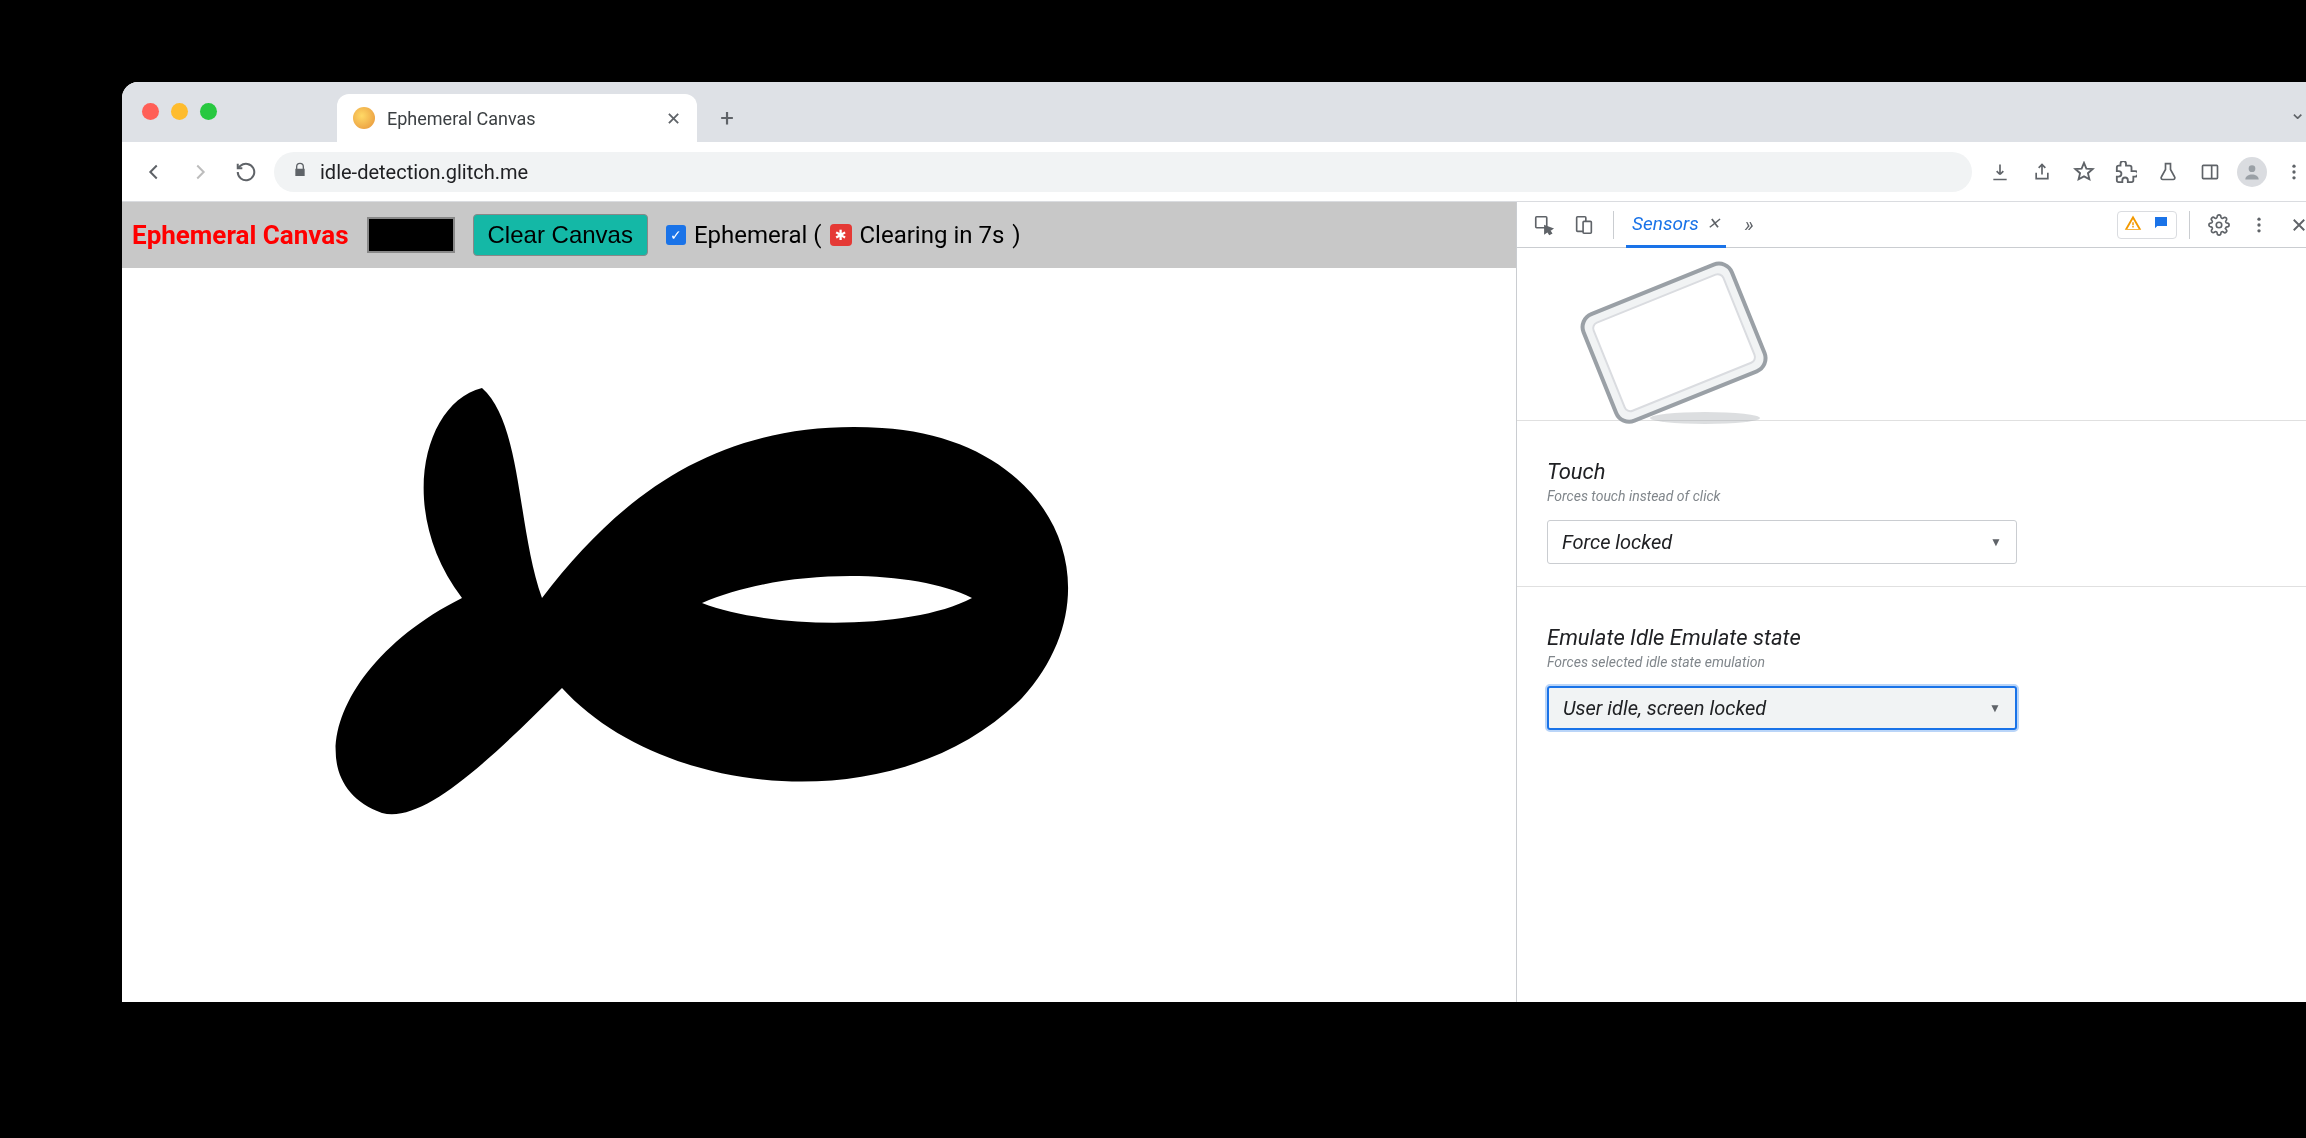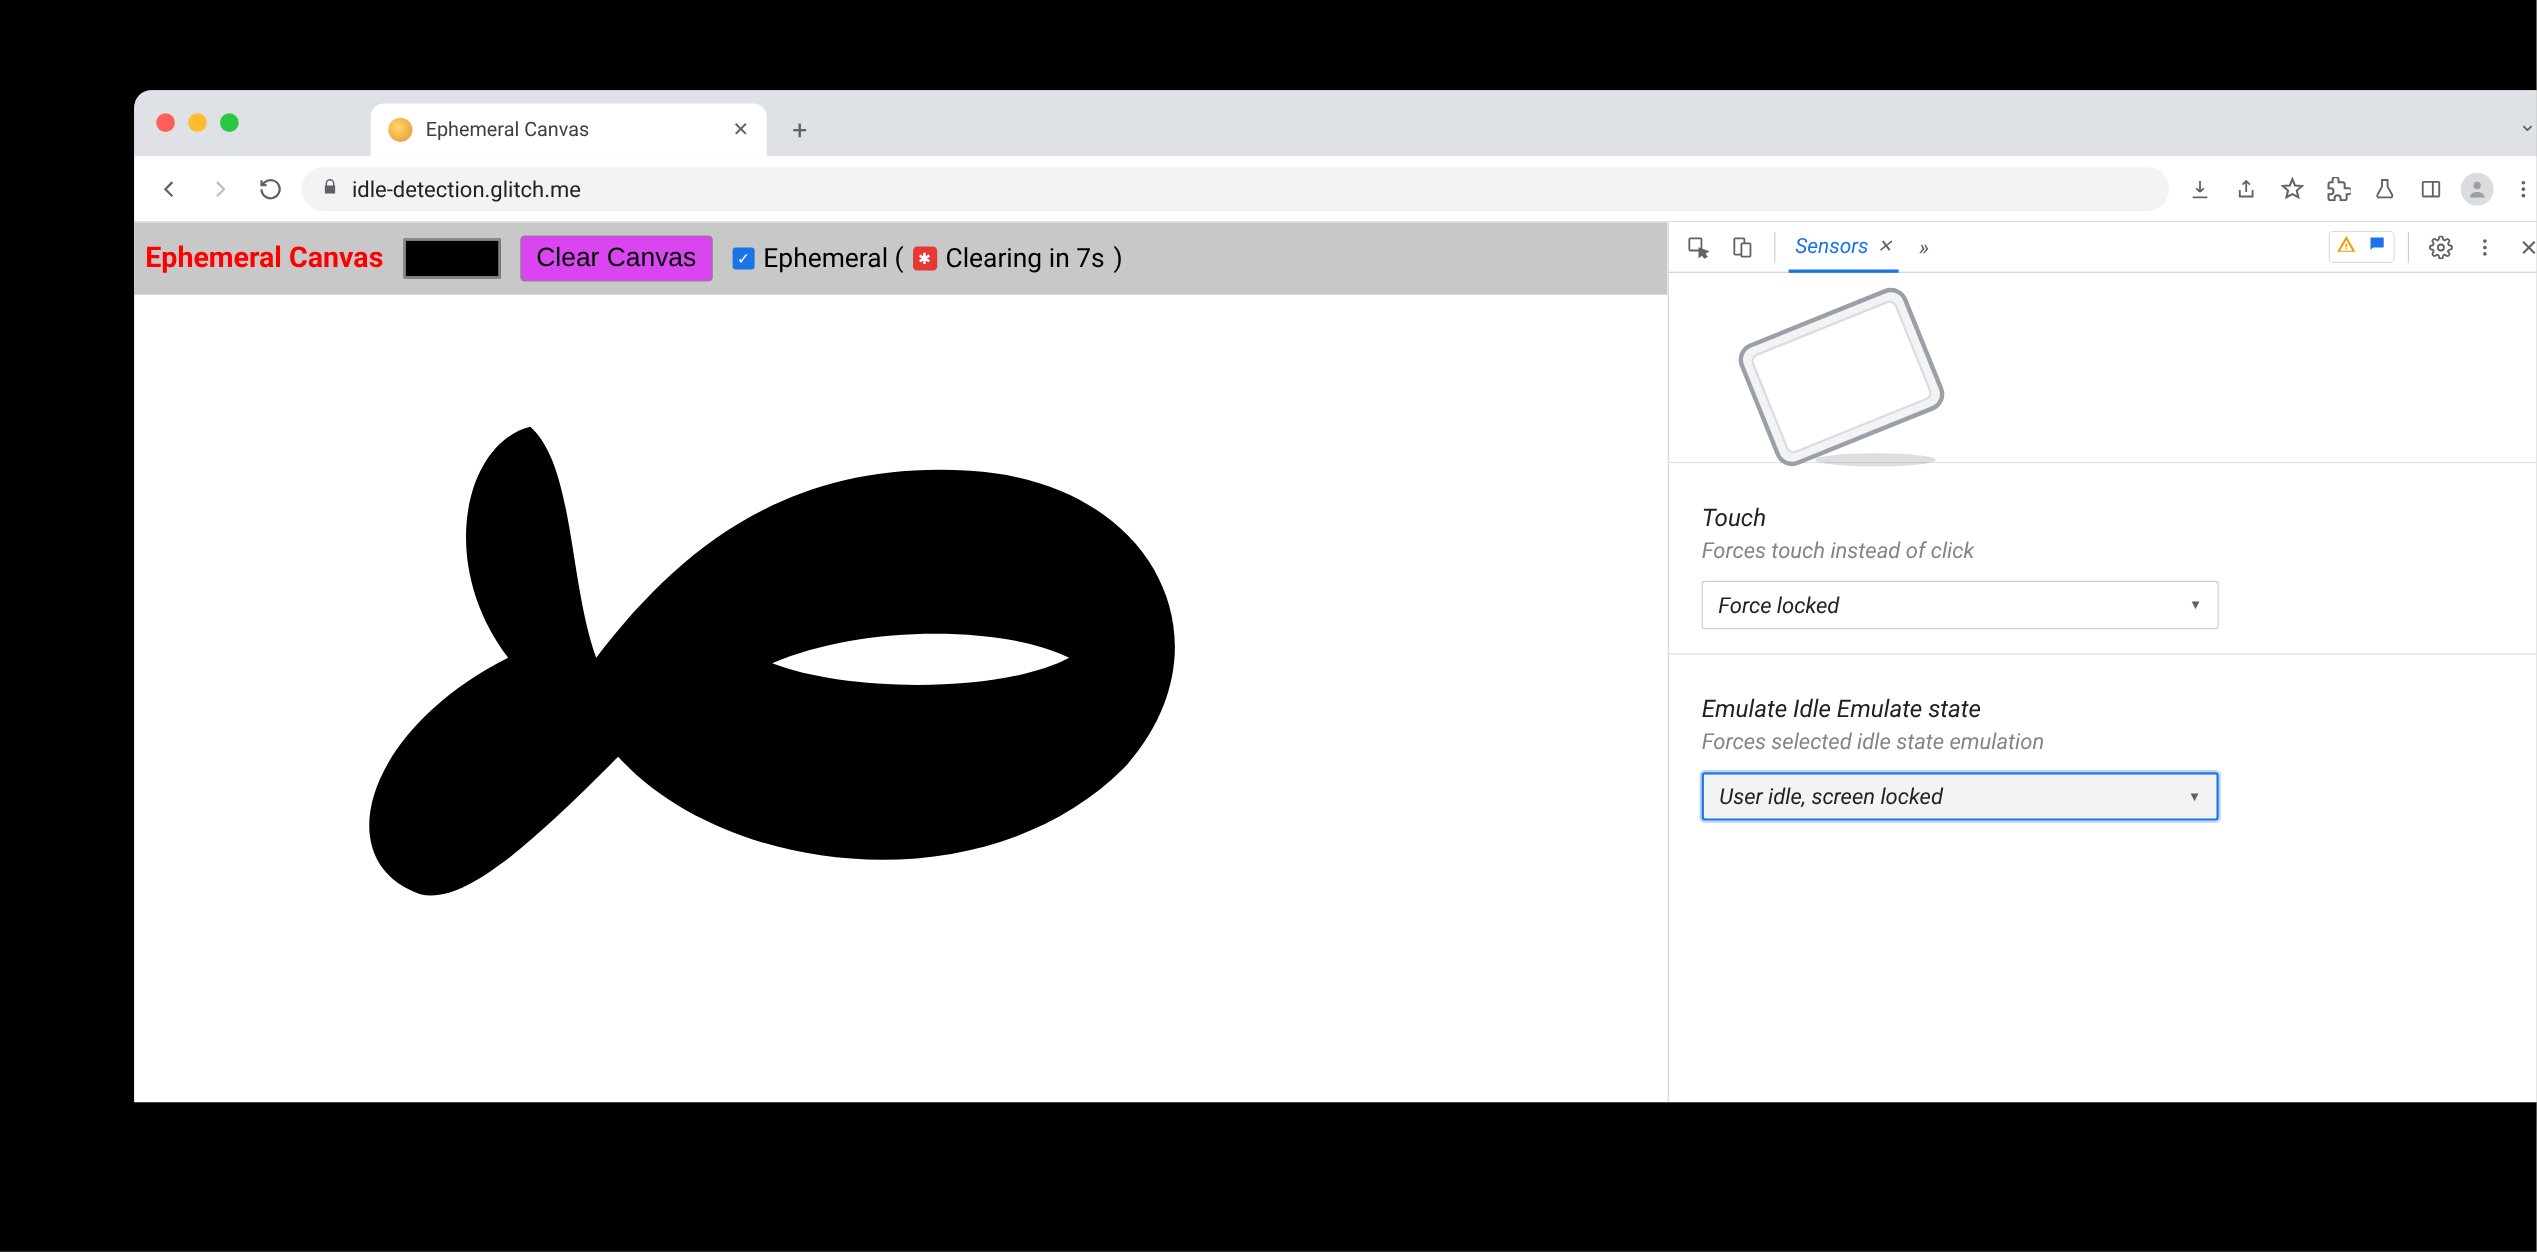--- a/index.html
+++ b/index.html
@@ -130,21 +130,21 @@
     color: #ff0000;
     font-weight: bold;
   }
   .color-swatch {
     width: 88px; height: 36px;
     background: #000;
     border: 2px solid #888;
     cursor: pointer;
   }
   .clear-btn {
-    background: #d946ef;
+    background: #14b8a6;
     border: 1px solid #888;
     border-radius: 4px;
     padding: 6px 14px;
     font-size: 24px;
     cursor: pointer;
   }
   .ephemeral-wrap {
     display: flex;
     align-items: center;
     gap: 8px;
@@ -226,21 +226,21 @@
   .device-preview {
     margin: 12px 0 0 28px;
     width: 260px; height: 160px;
     position: relative;
   }
   .dt-section {
     border-top: 1px solid #e0e0e0;
     padding: 22px 30px;
   }
   .dt-sec-title { font-size: 22px; color: #202124; margin-bottom: 4px; margin-top: 16px; }
-  .dt-sec-sub { font-size: 20px; color: #80868b; margin-bottom: 16px; }
+  .dt-sec-sub { font-size: 14px; color: #80868b; margin-bottom: 16px; }
   .dt-select {
     width: 470px;
     height: 44px;
     border: 1px solid #cacdd1;
     border-radius: 3px;
     background: #fff;
     display: flex;
     align-items: center;
     justify-content: space-between;
     padding: 0 14px;

